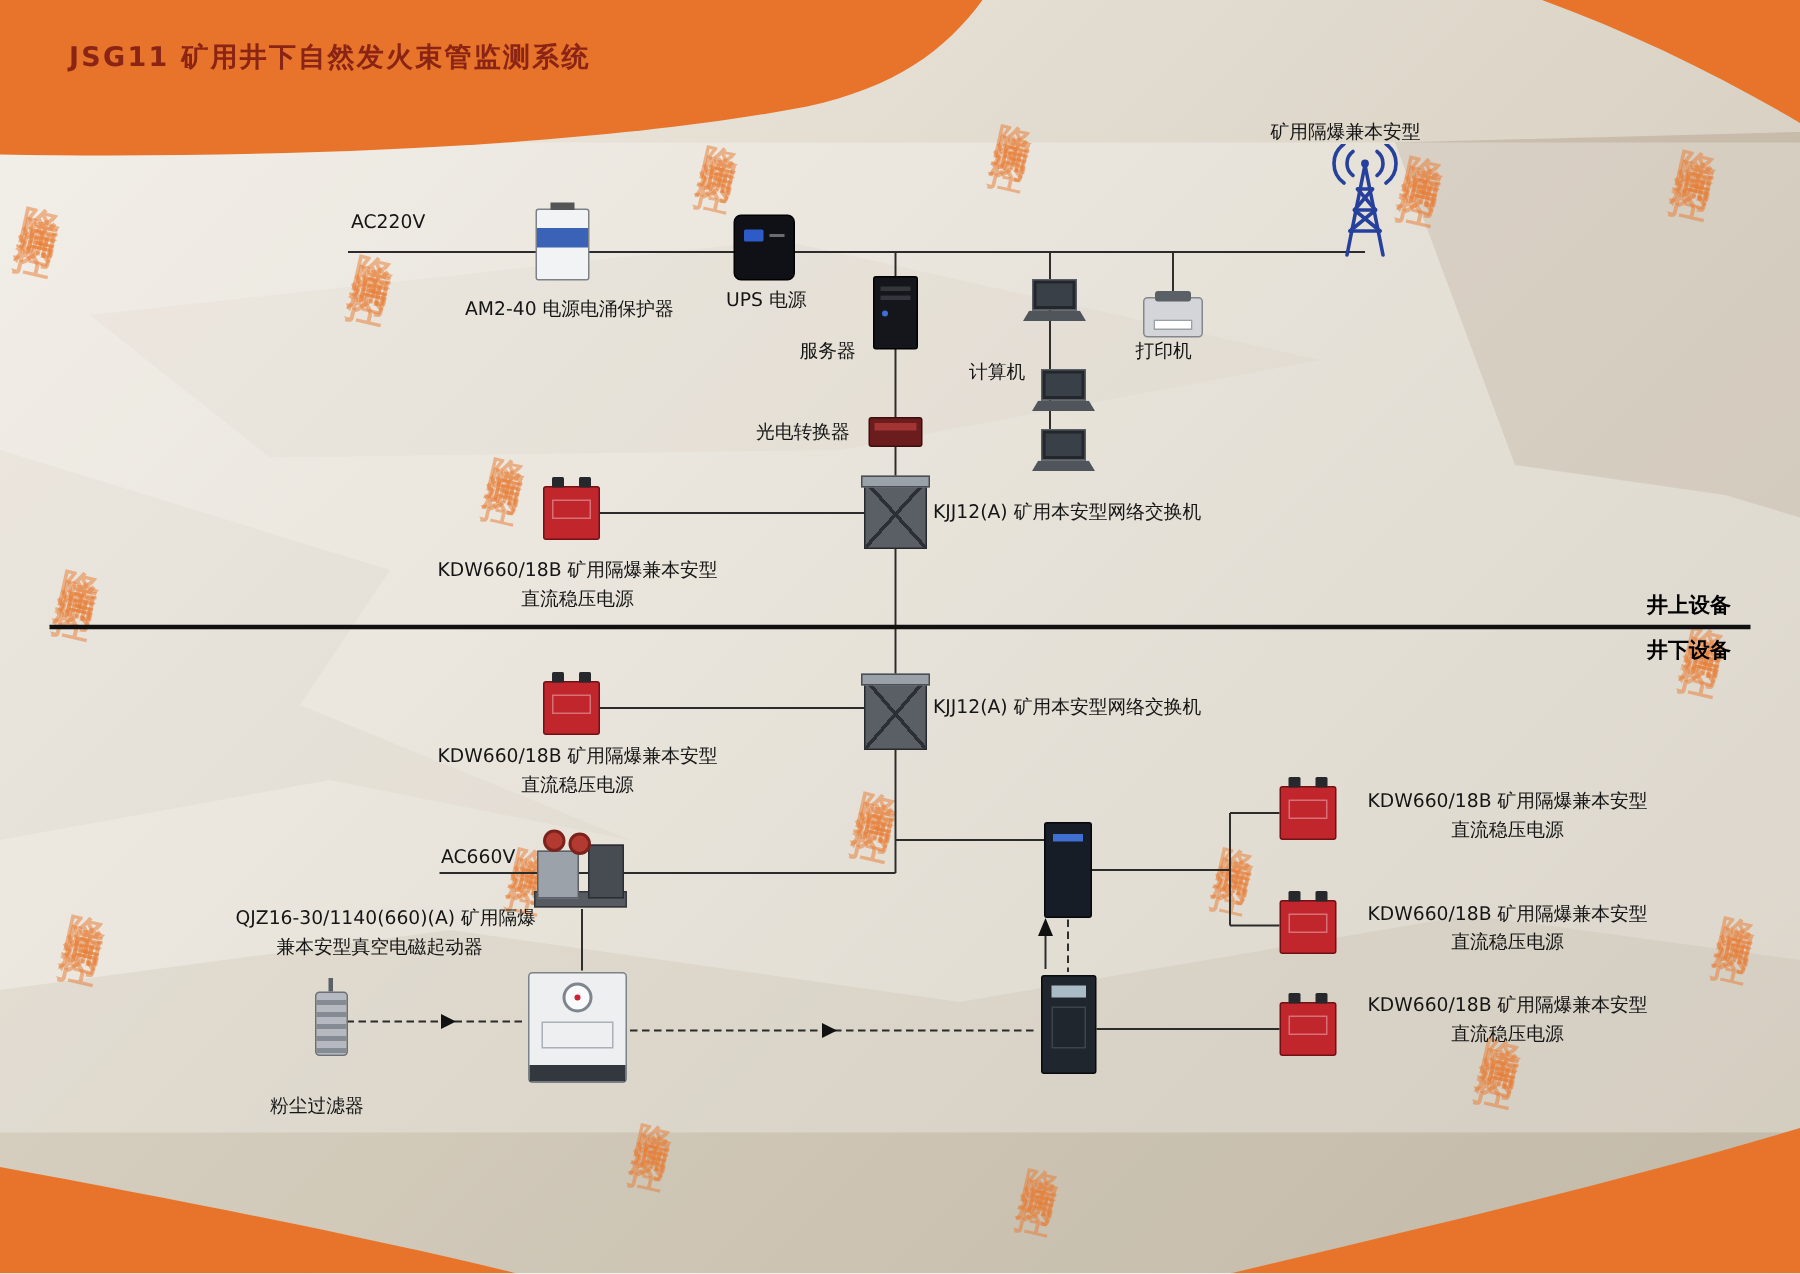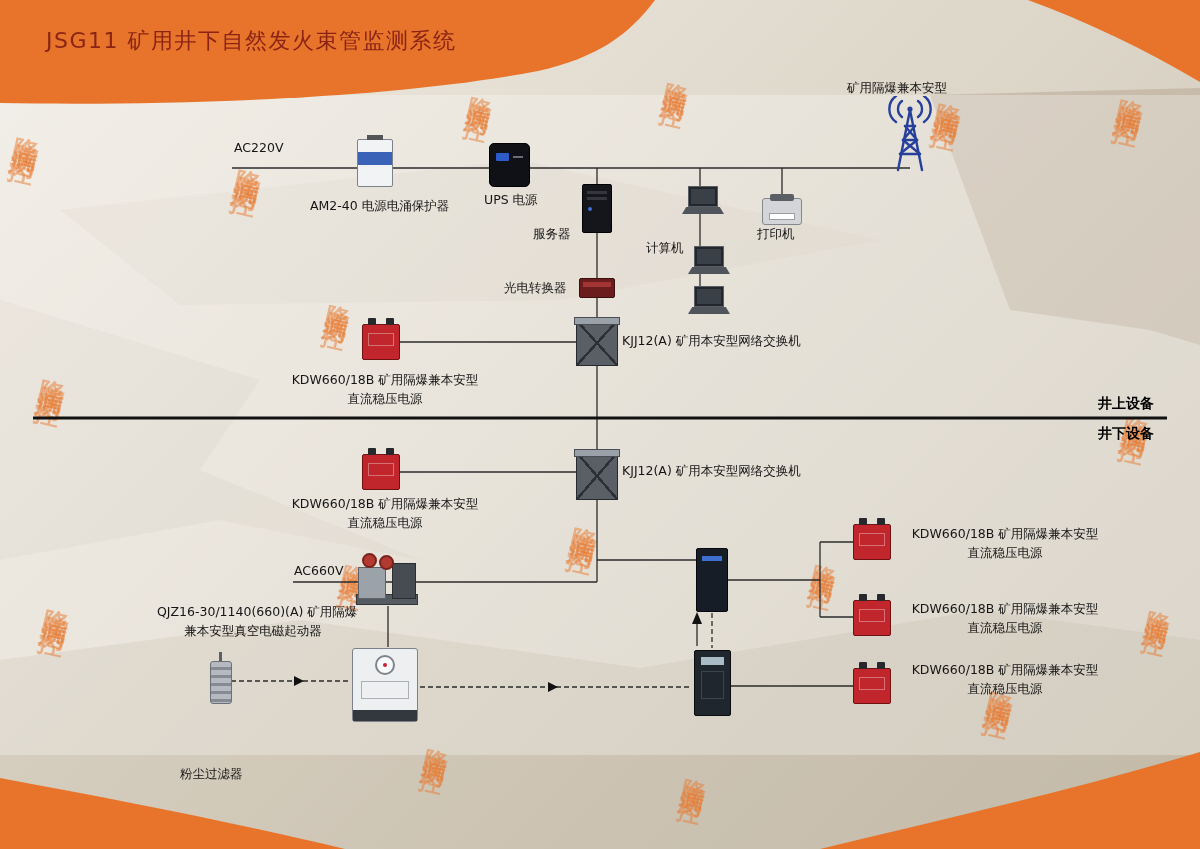--- a/index.html
+++ b/index.html
@@ -56,21 +56,21 @@
   .q-coil{position:absolute;width:15px;height:15px;border-radius:50%;background:#b23a30;border:2px solid #7c221c;box-sizing:border-box;}
   .c1{left:6px;top:0}.c2{left:23px;top:2px}
   .kzfs{background:#edeff1;border:1.5px solid #7c8289;border-radius:3px;}
   .kzfs .gauge{position:absolute;left:50%;top:6px;transform:translateX(-50%);width:20px;height:20px;border-radius:50%;background:#f8fafb;border:2px solid #7f858c;box-sizing:border-box;}
   .kzfs .gauge:after{content:"";position:absolute;left:50%;top:50%;width:4px;height:4px;margin:-2px 0 0 -2px;border-radius:50%;background:#c23;}
   .kzfs .panel{position:absolute;left:8px;right:8px;top:32px;height:16px;border:1px solid #aab0b6;}
   .kzfs .foot{position:absolute;left:0;right:0;bottom:0;height:11px;background:#33383e;}
   .filt .stem{position:absolute;left:50%;top:0;width:3px;height:9px;margin-left:-1.5px;background:#5b6066;}
   .filt .body{position:absolute;left:0;top:9px;width:20px;height:41px;border:1px solid #6a7077;border-radius:3px;
     background:repeating-linear-gradient(to bottom,#b6bac0 0 5px,#858b92 5px 8px);}
-  .hd-title{position:absolute;left:46px;top:26px;z-index:5;font-size:22px;font-weight:400;color:#8a2414;letter-spacing:1.5px;white-space:nowrap;}
+  .hd-title{position:absolute;left:46px;top:26px;z-index:5;font-size:18px;font-weight:700;color:#8a2414;letter-spacing:1.5px;white-space:nowrap;}
   .hd-sub{position:absolute;left:46px;top:78px;z-index:5;font-size:11.5px;font-weight:600;color:#f7ddc4;letter-spacing:.3px;white-space:nowrap;}
 </style>
 </head>
 <body>
 
 <div id="poster">
 
   <svg class="layer z1" viewBox="0 0 1200 849">
     <polygon points="930,95 1200,88 1200,345 1150,330 1010,310" fill="#8a6b4e" opacity="0.22"></polygon>
     <polygon points="0,660 300,620 640,668 980,610 1200,640 1200,849 0,849" fill="#9a8870" opacity="0.18"></polygon>
@@ -238,21 +238,21 @@
     <div>KDW660/18B 矿用隔爆兼本安型</div>
     <div>直流稳压电源</div>
   </div>
   <div class="lbl bold" style="left:1098px;top:395px">井上设备</div>
   <div class="lbl bold" style="left:1098px;top:425px">井下设备</div>
   <div class="lbl" style="left:294px;top:563px">AC660V</div>
   <div class="lbl2" style="left:157px;top:603px;width:192px">
     <div>QJZ16-30/1140(660)(A) 矿用隔爆</div>
     <div>兼本安型真空电磁起动器</div>
   </div>
-  <div class="lbl" style="left:180px;top:766px">粉尘过滤器</div>
+  <div class="lbl" style="left:180px;top:729px">粉尘过滤器</div>
   <div class="lbl2" style="left:902px;top:525px;width:206px">
     <div>KDW660/18B 矿用隔爆兼本安型</div>
     <div>直流稳压电源</div>
   </div>
   <div class="lbl2" style="left:902px;top:600px;width:206px">
     <div>KDW660/18B 矿用隔爆兼本安型</div>
     <div>直流稳压电源</div>
   </div>
   <div class="lbl2" style="left:902px;top:661px;width:206px">
     <div>KDW660/18B 矿用隔爆兼本安型</div>

